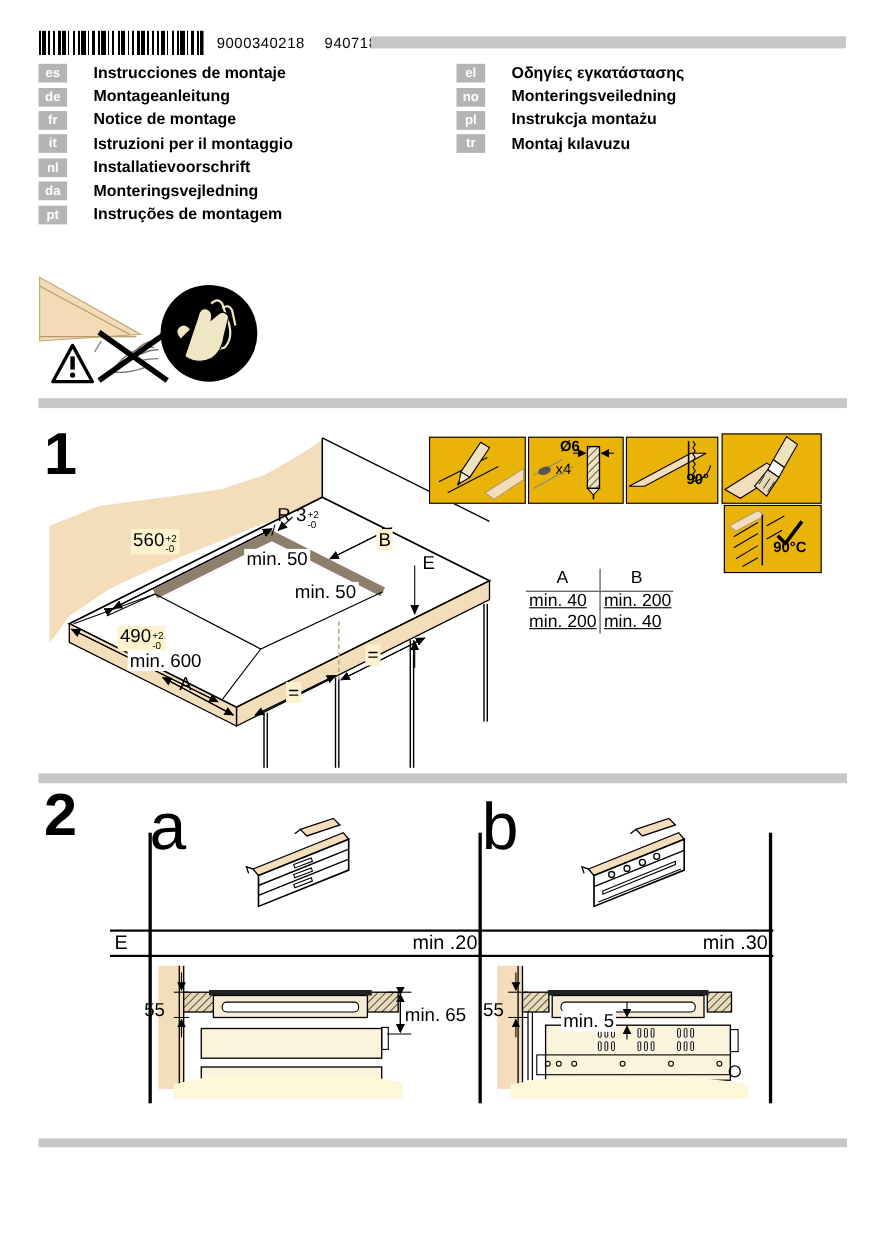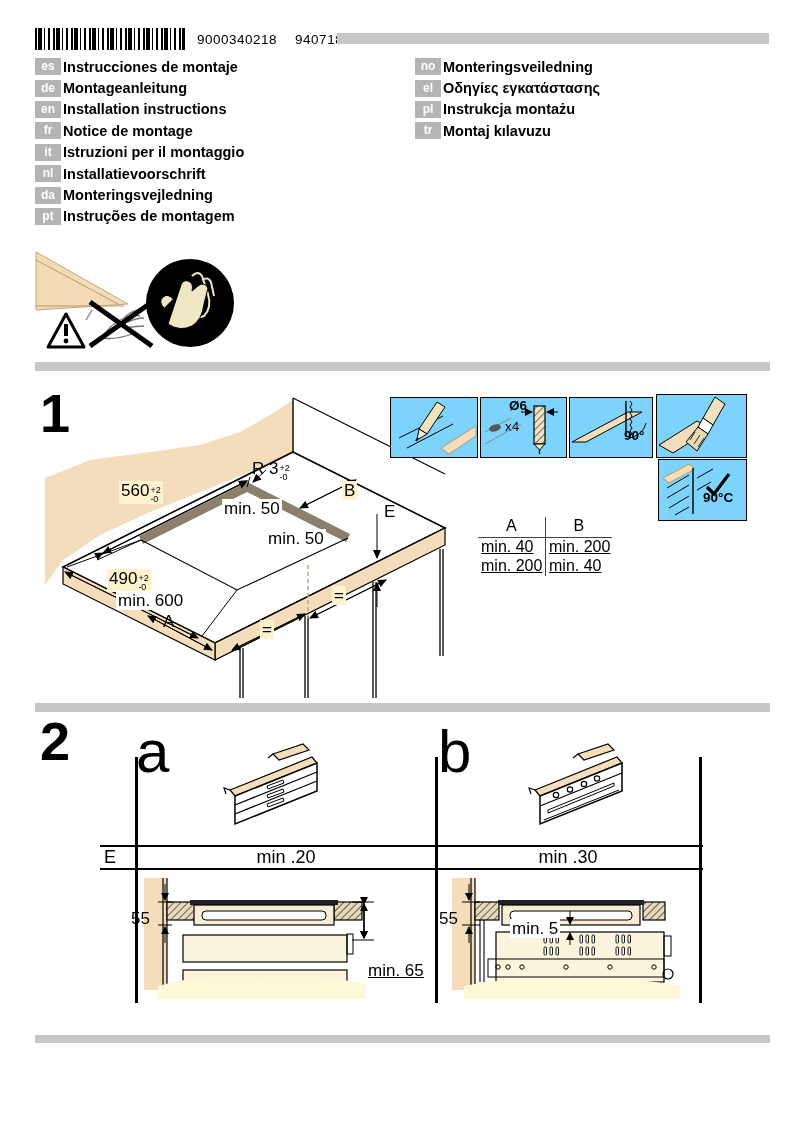--- a/index.html
+++ b/index.html
@@ -3,35 +3,35 @@
 <meta charset="utf-8">
 <style>
   html,body{margin:0;padding:0;background:#fff;}
   body{width:802px;height:1134px;position:relative;font-family:"Liberation Sans","DejaVu Sans",sans-serif;color:#000;overflow:hidden;}
   .abs{position:absolute;}
   .bar{background:#c7c7c7;}
   .barcode{background:repeating-linear-gradient(90deg,#000 0 2px,#fff 2px 3px,#000 3px 7px,#fff 7px 9px,#000 9px 10px,#fff 10px 13px,#000 13px 15px,#fff 15px 18px);}
   .codes{font-size:13.5px;letter-spacing:.5px;white-space:nowrap;}
   .codes span{margin-right:18px;}
   .lcol .lrow{display:flex;align-items:center;height:21.4px;}
-  .ltag{display:inline-block;width:26px;height:17px;line-height:17px;background:#b4b4b3;color:#fff;font-size:12px;font-weight:bold;text-align:center;margin-right:2px;flex:0 0 26px;}
+  .ltag{display:inline-block;width:26px;height:17px;line-height:17px;background:#b4b4b3;color:#fff;font-size:12px;font-weight:bold;text-align:center;margin-right:24px;flex:0 0 26px;}
   .llabel{font-size:14.5px;font-weight:bold;white-space:nowrap;}
   .bignum{font-size:54px;font-weight:bold;line-height:1;}
   .biglet{font-size:60px;font-weight:normal;line-height:60px;}
   .dim{position:absolute;font-size:17px;line-height:19px;white-space:nowrap;}
   .cream{background:#fdf4cf;padding:0 2px;}
   .whitebg{background:#fff;padding:0 2px;}
   .tolstack{display:inline-flex;flex-direction:column;font-size:9px;line-height:9px;vertical-align:3px;margin-left:1px;font-weight:normal;}
   .tolstack i{font-style:normal;}
-  .panel{position:absolute;border:1.5px solid #000;background:#7dd3fc;box-sizing:border-box;}
+  .panel{position:absolute;border:1.5px solid #000;background:#eab308;box-sizing:border-box;}
   .ptext{position:absolute;font-size:13.5px;font-weight:bold;white-space:nowrap;}
   .vline{position:absolute;width:2.5px;background:#000;}
   .hline{position:absolute;height:2px;background:#000;}
   .etext{font-size:18px;}
-  .center{text-align:center;}
+  .center{text-align:right;}
   .tbl{position:absolute;left:478px;top:517px;width:134px;font-size:16px;}
   .tbl .hd{display:flex;border-bottom:1.2px solid #444;}
   .tbl .hd div{width:50%;text-align:center;padding-bottom:2px;}
   .tbl .rw{display:flex;}
   .tbl .rw div{width:50%;padding:0 0 1px 3px;box-sizing:border-box;text-decoration:underline;}
   .tbl .cb{border-left:1.2px solid #444;}
   .tbl .hd .cb{border-left:1.2px solid #444;}
   svg{position:absolute;overflow:visible;}
 </style>
 </head>
@@ -46,24 +46,20 @@
 <div class="abs lcol" style="left:35px;top:56px;">
   <div class="lrow">
       <span class="ltag">es</span>
       <span class="llabel">Instrucciones de montaje</span>
     </div>
   <div class="lrow">
       <span class="ltag">de</span>
       <span class="llabel">Montageanleitung</span>
     </div>
   <div class="lrow">
-      <span class="ltag">en</span>
-      <span class="llabel">Installation instructions</span>
-    </div>
-  <div class="lrow">
       <span class="ltag">fr</span>
       <span class="llabel">Notice de montage</span>
     </div>
   <div class="lrow">
       <span class="ltag">it</span>
       <span class="llabel">Istruzioni per il montaggio</span>
     </div>
   <div class="lrow">
       <span class="ltag">nl</span>
       <span class="llabel">Installatievoorschrift</span>
@@ -72,26 +68,26 @@
       <span class="ltag">da</span>
       <span class="llabel">Monteringsvejledning</span>
     </div>
   <div class="lrow">
       <span class="ltag">pt</span>
       <span class="llabel">Instruções de montagem</span>
     </div>
 </div>
 <div class="abs lcol" style="left:415px;top:56px;">
   <div class="lrow">
+      <span class="ltag">el</span>
+      <span class="llabel">Οδηγίες εγκατάστασης</span>
+    </div>
+  <div class="lrow">
       <span class="ltag">no</span>
       <span class="llabel">Monteringsveiledning</span>
-    </div>
-  <div class="lrow">
-      <span class="ltag">el</span>
-      <span class="llabel">Οδηγίες εγκατάστασης</span>
     </div>
   <div class="lrow">
       <span class="ltag">pl</span>
       <span class="llabel">Instrukcja montażu</span>
     </div>
   <div class="lrow">
       <span class="ltag">tr</span>
       <span class="llabel">Montaj kılavuzu</span>
     </div>
 </div>
@@ -377,21 +373,21 @@
     <line x1="27" y1="69" x2="27" y2="53" marker-end="url(#me2)"></line>
     <line x1="214" y1="28" x2="236" y2="28"></line>
       <line x1="214" y1="66" x2="236" y2="66"></line>
     <line x1="226" y1="30" x2="226" y2="64" marker-start="url(#me2)" marker-end="url(#me2)"></line>
     <line x1="226" y1="64" x2="226" y2="30" marker-end="url(#me2)"></line>
     <line x1="226" y1="30" x2="226" y2="64" marker-end="url(#me2)"></line>
   </g>
   <path d="M20,112 Q60,100 120,104 Q180,100 228,110 L228,125 L20,125 Z" fill="#fdf8d8"></path>
 </svg>
 <div class="dim" style="left:122px;top:909px;width:28px;text-align:right;">55</div>
-<div class="dim" style="left:368px;top:961px;text-decoration:underline;">min. 65</div>
+<div class="dim" style="left:368px;top:913px;">min. 65</div>
 
 <svg class="abs" style="left:440px;top:874px;" width="262" height="126" viewBox="0 0 262 126">
   <defs>
     <pattern id="hB" width="5" height="5" patternUnits="userSpaceOnUse" patternTransform="rotate(45)">
         <rect width="5" height="5" fill="#e8d9b8"></rect>
         <line x1="0" y1="0" x2="0" y2="5" stroke="#333" stroke-width="1.5"></line>
       </pattern>
     <marker id="me3" markerWidth="9" markerHeight="8" refX="7" refY="4" orient="auto">
         <path d="M0,0 L8,4 L0,8 Z" fill="#000"></path>
       </marker>

